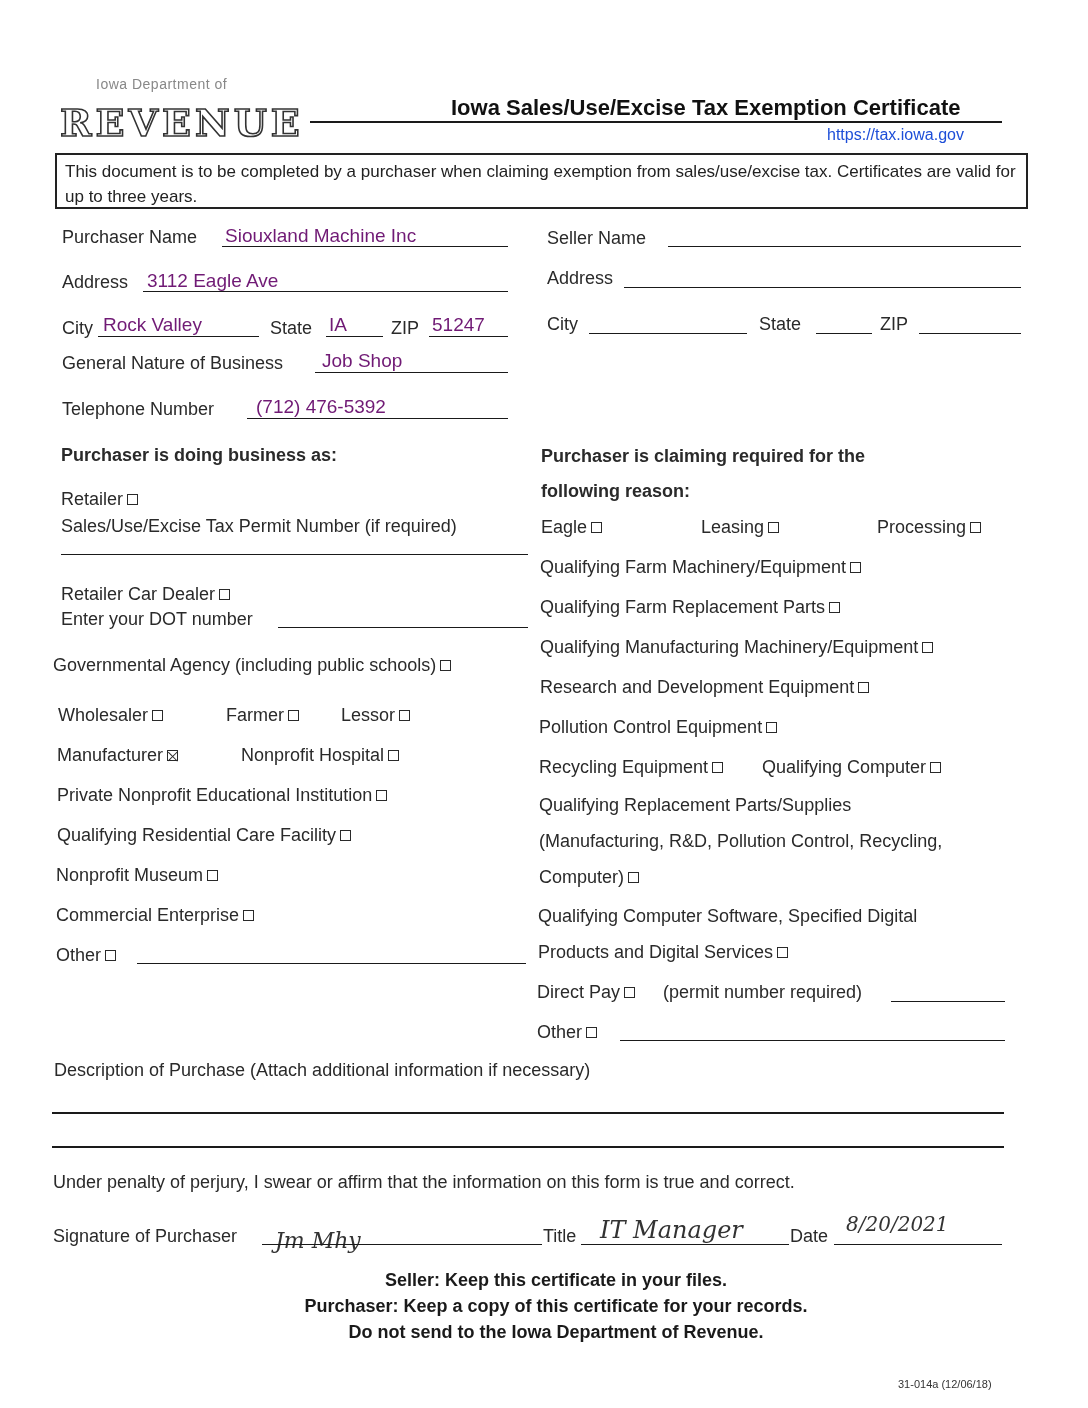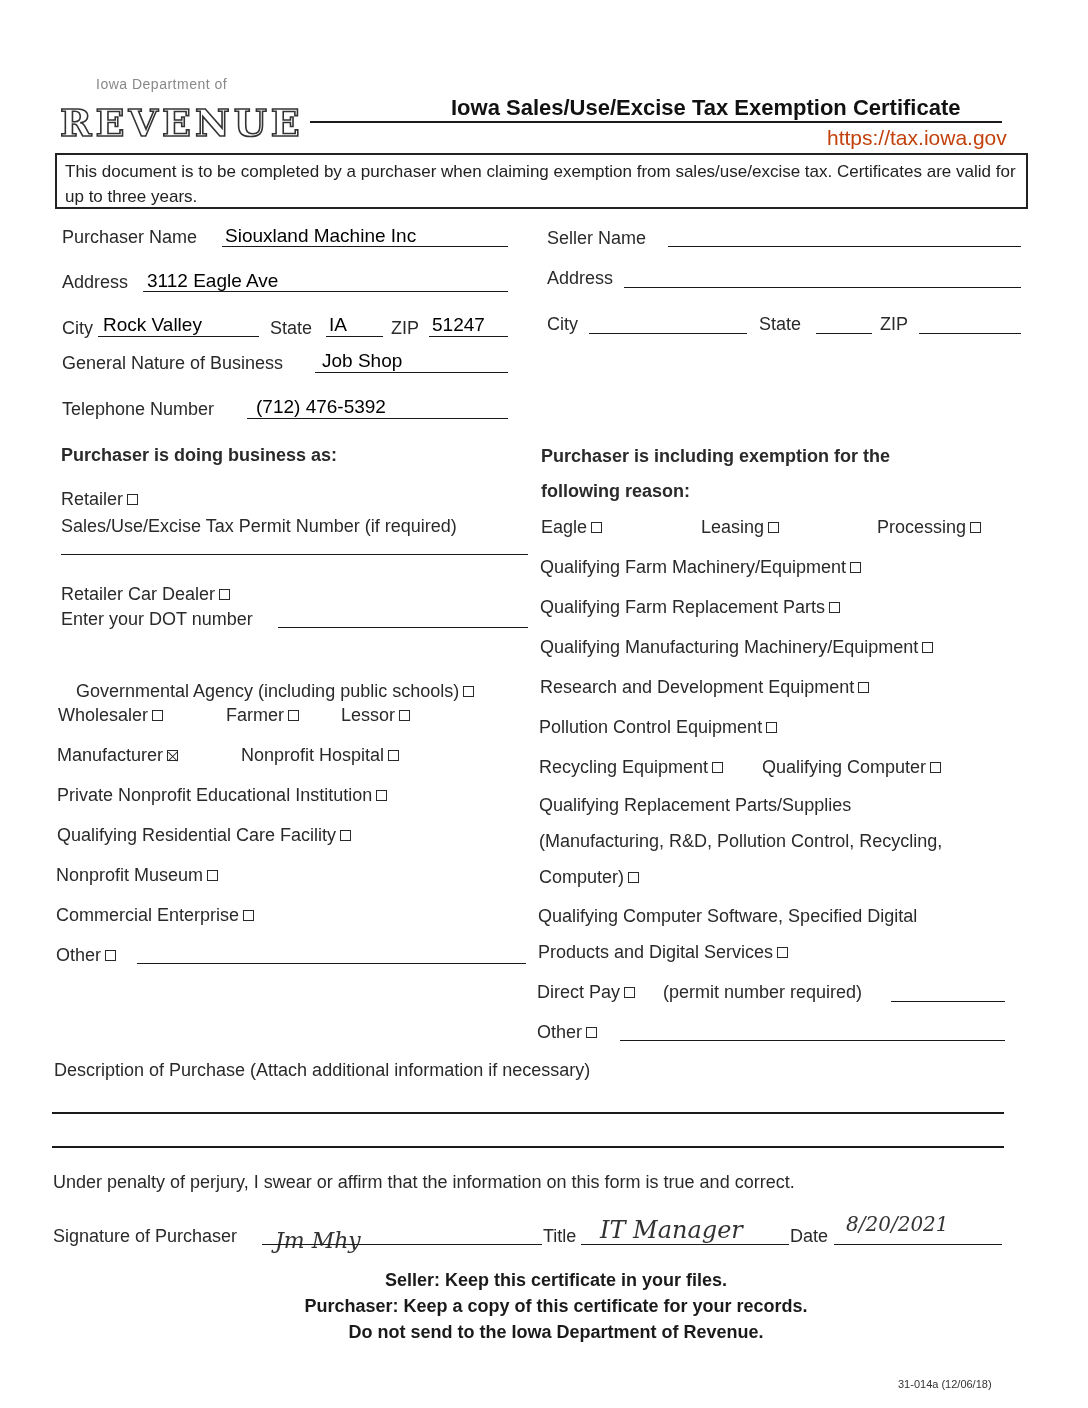--- a/index.html
+++ b/index.html
@@ -1,33 +1,33 @@
 <!DOCTYPE html>
 <html><head>
 <meta charset="utf-8">
 <style>
   html, body { margin: 0; padding: 0; background: #ffffff; }
   body { width: 1088px; height: 1408px; position: relative; overflow: hidden;
          font-family: "Liberation Sans", sans-serif; color: #1a1a1a; }
   .abs { position: absolute; white-space: nowrap; }
   .t { font-size: 18px; color: #2a2a2a; }
-  .hw { font-size: 19px; color: #000000; }
+  .hw { font-size: 19px; color: #701a75; }
   .line { position: absolute; border-bottom: 1.5px solid #1a1a1a; height: 0; }
   .cb { display: inline-block; width: 11px; height: 11px; border: 1.4px solid #2a2a2a;
         vertical-align: baseline; margin-left: 4px; position: relative; top: 0px; box-sizing: border-box; }
   .cb.checked::before, .cb.checked::after { content: ""; position: absolute; left: 50%; top: -1px;
         width: 1.4px; height: 13px; background: #2a2a2a; }
   .cb.checked::before { transform: translateX(-50%) rotate(45deg); }
   .cb.checked::after { transform: translateX(-50%) rotate(-45deg); }
   .bold { font-weight: bold; }
   .logo-top { font-size: 14px; color: #888; letter-spacing: 0.5px; }
   .logo-main { font-family: "DejaVu Serif", serif; font-size: 38px; letter-spacing: 4px;
                color: #fff; -webkit-text-stroke: 1.6px #333; font-weight: bold; }
   .title { font-size: 22px; font-weight: bold; color: #111; }
-  .url { font-size: 21px; color: #c2410c; }
+  .url { font-size: 16px; color: #1d4ed8; }
   .intro-box { position: absolute; left: 55px; top: 153px; width: 973px; height: 56px;
                border: 2px solid #222; box-sizing: border-box; padding: 4px 8px; font-size: 17px;
                line-height: 25px; color: #222; white-space: normal; }
   .footer { font-size: 18px; font-weight: bold; text-align: center; width: 1088px; left: 12px; }
   .sig { font-family: "DejaVu Serif", serif; font-style: italic; color: #333; }
 </style>
 </head>
 <body>
 
 <div>
@@ -96,21 +96,21 @@
   </div>
   <div class="abs t" style="left:61px; top:516px;">Sales/Use/Excise Tax Permit Number (if required)</div>
   <div class="line" style="left:61px; top:554px; width:467px;"></div>
 
   <div class="abs t" style="left:61px; top:584px;">
     <span>Retailer Car Dealer</span><span class="cb"></span>
   </div>
   <div class="abs t" style="left:61px; top:609px;">Enter your DOT number</div>
   <div class="line" style="left:278px; top:627px; width:250px;"></div>
 
-  <div class="abs t" style="left:76px; top:655px;margin-top:26px;">
+  <div class="abs t" style="left:53px; top:655px;">
     <span>Governmental Agency (including public schools)</span><span class="cb"></span>
   </div>
 
   <div class="abs t" style="left:58px; top:705px;">
     <span>Wholesaler</span><span class="cb"></span>
   </div>
   <div class="abs t" style="left:226px; top:705px;">
     <span>Farmer</span><span class="cb"></span>
   </div>
   <div class="abs t" style="left:341px; top:705px;">
@@ -136,21 +136,21 @@
   <div class="abs t" style="left:56px; top:905px;">
     <span>Commercial Enterprise</span><span class="cb"></span>
   </div>
   <div class="abs t" style="left:56px; top:945px;">
     <span>Other</span><span class="cb"></span>
   </div>
   <div class="line" style="left:137px; top:963px; width:389px;"></div>
 </div>
 
 <div>
-  <div class="abs t bold" style="left:541px; top:446px;">Purchaser is including exemption for the</div>
+  <div class="abs t bold" style="left:541px; top:446px;">Purchaser is claiming required for the</div>
   <div class="abs t bold" style="left:541px; top:481px;">following reason:</div>
 
   <div class="abs t" style="left:541px; top:517px;">
     <span>Eagle</span><span class="cb"></span>
   </div>
   <div class="abs t" style="left:701px; top:517px;">
     <span>Leasing</span><span class="cb"></span>
   </div>
   <div class="abs t" style="left:877px; top:517px;">
     <span>Processing</span><span class="cb"></span>

